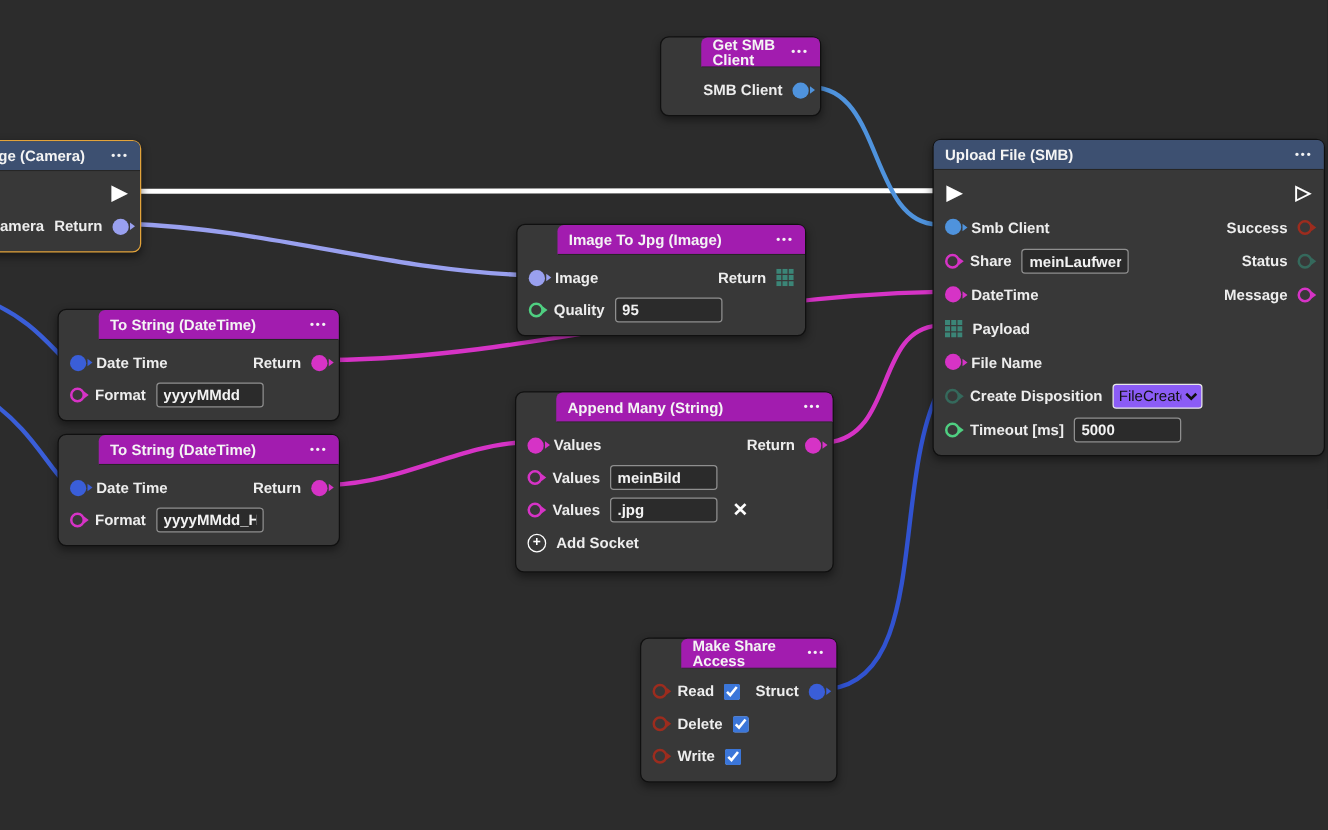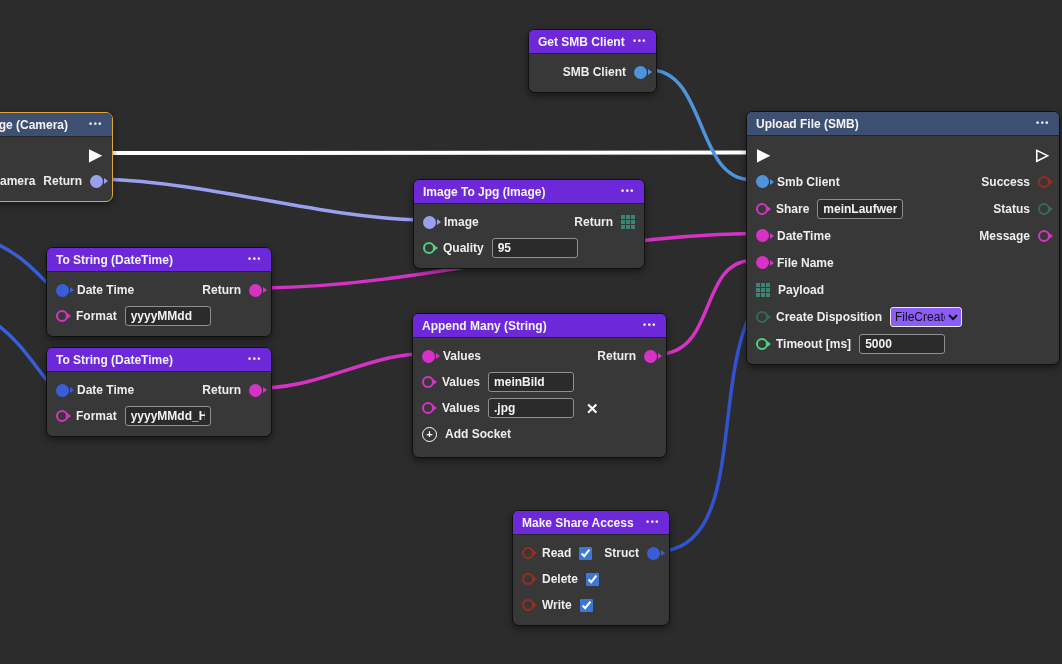--- a/index.html
+++ b/index.html
@@ -18,21 +18,21 @@
     box-shadow:0 3px 7px rgba(0,0,0,.45);
     color:#ededed;
   }
   .node.selected{border-color:#e2a33b;}
   .head{
     display:flex;align-items:center;justify-content:space-between;
     height:23px;padding:0 9px;border-radius:5px 5px 0 0;
     font-size:12px;font-weight:700;color:#f4f4f4;
     border-bottom:1px solid #262626;
   }
-  .head.green{background:#6d28d9;}
+  .head.green{background:#a21caf;margin-left:32px;}
   .head.blue{background:#3d5071;}
   .menu{font-size:9px;letter-spacing:1.5px;cursor:pointer;line-height:1;}
   .body{padding:5px 0 7px;}
   .row{
     display:flex;align-items:center;height:26px;padding:0 9px;gap:8px;
     font-size:12px;font-weight:600;white-space:nowrap;
   }
   .node-upload .row{height:27px;}
   .row.split{justify-content:space-between;}
   .row.out{justify-content:flex-end;}
@@ -156,38 +156,38 @@
         <span class="grp">
           <span class="port fill c-mag"></span>
           <span class="lbl">DateTime</span>
         </span>
         <span class="grp">
           <span class="lbl">Message</span>
           <span class="port ring c-mag"></span>
         </span>
       </div>
       <div class="row">
-        <span class="port fill c-mag"></span>
-        <span class="lbl">File Name</span>
-      </div>
-      <div class="row">
         <svg class="grid" width="14" height="14">
             <rect x="0" y="0" width="4" height="4"></rect>
             <rect x="5" y="0" width="4" height="4"></rect>
             <rect x="10" y="0" width="4" height="4"></rect>
             <rect x="0" y="5" width="4" height="4"></rect>
             <rect x="5" y="5" width="4" height="4"></rect>
             <rect x="10" y="5" width="4" height="4"></rect>
             <rect x="0" y="10" width="4" height="4"></rect>
             <rect x="5" y="10" width="4" height="4"></rect>
             <rect x="10" y="10" width="4" height="4"></rect>
           </svg>
         <span class="lbl">Payload</span>
       </div>
       <div class="row">
+        <span class="port fill c-mag"></span>
+        <span class="lbl">File Name</span>
+      </div>
+      <div class="row">
         <span class="port ring c-tealdim"></span>
         <span class="lbl">Create Disposition</span>
         <select class="sel">
           <option>FileCreate</option>
         </select>
       </div>
       <div class="row">
         <span class="port ring c-green"></span>
         <span class="lbl">Timeout [ms]</span>
         <input class="tin" value="5000" style="">

